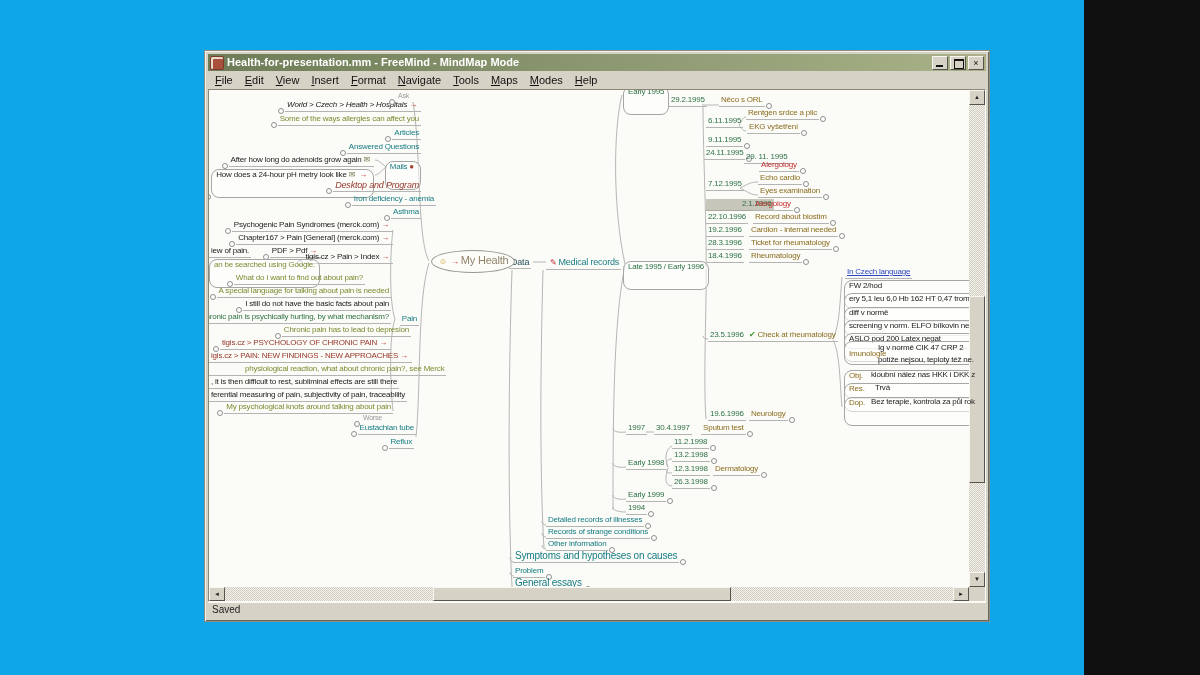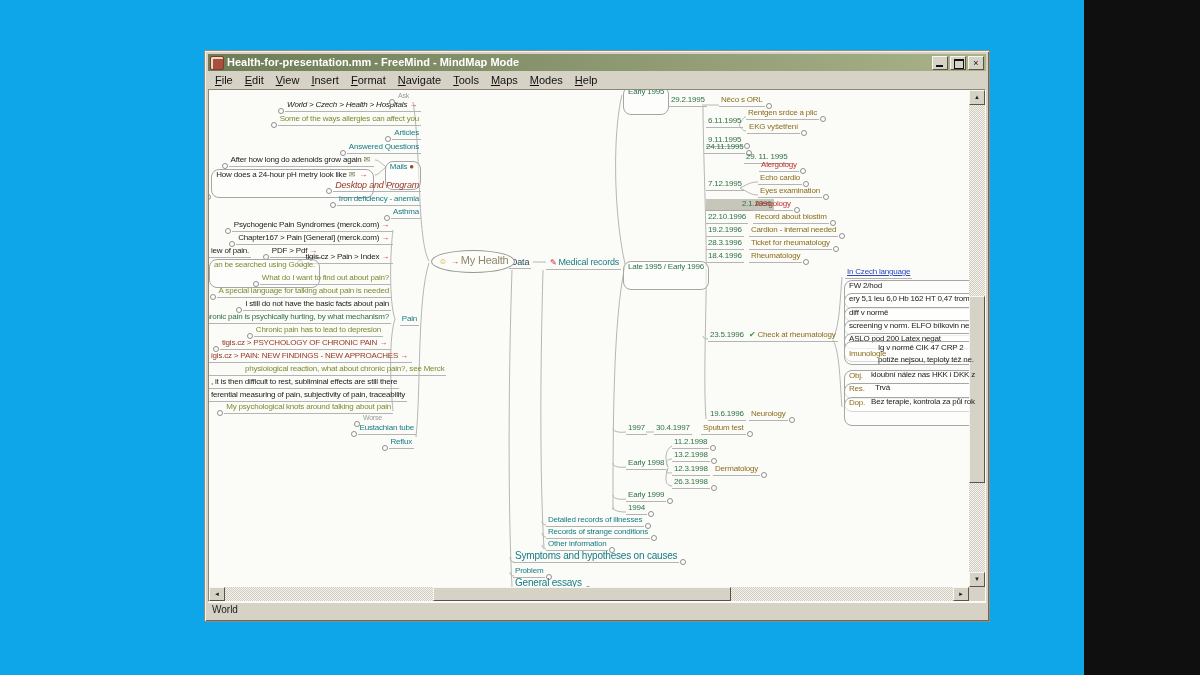--- a/index.html
+++ b/index.html
@@ -116,54 +116,54 @@
           </svg>
           <div class="node s-p c-gy" style="right: 564px; top: 1px; font-size: 7px;"><span>Ask</span><span class="dot dot-l"></span></div>
           <div class="node s-u c-k it" style="right: 554px; top: 10px;"><span>World &gt; Czech &gt; Health &gt; Hospitals</span><span class="nicon" style="color: rgb(204, 32, 32);">→</span><span class="dot dot-l"></span></div>
           <div class="node s-u c-og" style="right: 554px; top: 24px;"><span>Some of the ways allergies can affect you</span><span class="dot dot-l"></span></div>
           <div class="node s-u c-tl" style="right: 554px; top: 38px;"><span>Articles</span><span class="dot dot-l"></span></div>
           <div class="node s-u c-tl" style="right: 554px; top: 52px;"><span>Answered Questions</span><span class="dot dot-l"></span></div>
           <div class="node s-u c-k" style="right: 601px; top: 65px;"><span>After how long do adenoids grow again</span><span class="nicon" style="color: rgb(125, 125, 85);">✉</span><span class="dot dot-l"></span></div>
           <div class="node s-b c-tl" style="right: 554px; top: 71px;"><span>Mails</span><span class="nicon" style="color: rgb(163, 68, 47);">●</span></div>
           <div class="node s-b c-k" style="right: 601px; top: 79px;"><span>How does a 24-hour pH metry look like</span><span class="nicon" style="color: rgb(125, 125, 85);">✉</span><span class="nicon" style="color: rgb(204, 32, 32);">→</span><span class="dot dot-l"></span></div>
           <div class="node s-u c-mr it" style="right: 554px; top: 90px; font-size: 9px;"><span>Desktop and Program</span><span class="dot dot-l"></span></div>
-          <div class="node s-u c-tl" style="right: 554px; top: 104px; margin-left: 44px;"><span>Iron deficiency - anemia</span><span class="dot dot-l"></span></div>
+          <div class="node s-u c-tl" style="right: 539px; top: 104px; margin-left: 44px;"><span>Iron deficiency - anemia</span><span class="dot dot-l"></span></div>
           <div class="node s-u c-tl" style="right: 554px; top: 117px;"><span>Asthma</span><span class="dot dot-l"></span></div>
           <div class="node s-u c-k" style="right: 582px; top: 130px;"><span>Psychogenic Pain Syndromes (merck.com)</span><span class="nicon" style="color: rgb(204, 32, 32);">→</span><span class="dot dot-l"></span></div>
           <div class="node s-u c-k" style="right: 582px; top: 143px;"><span>Chapter167 &gt; Pain [General] (merck.com)</span><span class="nicon" style="color: rgb(204, 32, 32);">→</span><span class="dot dot-l"></span></div>
           <div class="node s-u c-k" style="left: 0px; top: 156px;"><span>iew of pain.</span></div>
           <div class="node s-u c-k" style="right: 654px; top: 156px;"><span>PDF &gt; Pdf</span><span class="nicon" style="color: rgb(204, 32, 32);">→</span><span class="dot dot-l"></span></div>
           <div class="node s-u c-k" style="right: 582px; top: 162px;"><span>tigis.cz &gt; Pain &gt; Index</span><span class="nicon" style="color: rgb(204, 32, 32);">→</span><span class="dot dot-l"></span></div>
           <div class="node s-b c-og" style="left: 0px; top: 169px;"><span>an be searched using Google.</span></div>
-          <div class="node s-u c-og" style="right: 584px; top: 183px;"><span>What do I want to find out about pain?</span><span class="dot dot-l"></span></div>
+          <div class="node s-u c-og" style="right: 610px; top: 183px;"><span>What do I want to find out about pain?</span><span class="dot dot-l"></span></div>
           <div class="node s-u c-og" style="right: 584px; top: 196px;"><span>A special language for talking about pain is needed</span><span class="dot dot-l"></span></div>
           <div class="node s-u c-k" style="right: 584px; top: 209px;"><span>I still do not have the basic facts about pain</span><span class="dot dot-l"></span></div>
           <div class="node s-u c-gn" style="right: 584px; top: 222px;"><span>Chronic pain is psychically hurting, by what mechanism?</span></div>
           <div class="node s-u c-tl" style="right: 556px; top: 224px;"><span>Pain</span></div>
-          <div class="node s-u c-og" style="right: 592px; top: 235px;"><span>Chronic pain has to lead to depresion</span><span class="dot dot-l"></span></div>
+          <div class="node s-u c-og" style="right: 564px; top: 235px;"><span>Chronic pain has to lead to depresion</span><span class="dot dot-l"></span></div>
           <div class="node s-u c-mr" style="right: 584px; top: 248px;"><span>tigis.cz &gt; PSYCHOLOGY OF CHRONIC PAIN</span><span class="nicon" style="color: rgb(204, 32, 32);">→</span><span class="dot dot-l"></span></div>
           <div class="node s-u c-mr" style="left: 0px; top: 261px;"><span>igis.cz &gt; PAIN: NEW FINDINGS - NEW APPROACHES</span><span class="nicon" style="color: rgb(204, 32, 32);">→</span></div>
           <div class="node s-u c-og" style="left: 0px; top: 274px; padding-left: 36px;"><span>physiological reaction, what about chronic pain?, see Merck</span></div>
           <div class="node s-u c-k" style="left: 0px; top: 287px;"><span>, it is then difficult to rest, subliminal effects are still there</span></div>
           <div class="node s-u c-k" style="left: 0px; top: 300px;"><span>ferential measuring of pain, subjectivity of pain, traceability</span></div>
           <div class="node s-u c-og" style="right: 582px; top: 312px;"><span>My psychological knots around talking about pain</span><span class="dot dot-l"></span></div>
           <div class="node s-p c-gy" style="right: 591px; top: 323px; font-size: 7px;"><span>Worse</span><span class="dot dot-l"></span></div>
           <div class="node s-u c-tl" style="right: 559px; top: 333px;"><span>Eustachian tube</span><span class="dot dot-l"></span></div>
           <div class="node s-u c-tl" style="right: 561px; top: 347px;"><span>Reflux</span><span class="dot dot-l"></span></div>
           <div class="node s-root c-rt" style="left: 222px; top: 160px; font-size: 11px;"><span class="nicon" style="color: rgb(199, 159, 30);">☺</span><span class="nicon" style="color: rgb(204, 32, 32);">→</span><span>My Health</span></div>
           <div class="node s-u c-dt" style="left: 300px; top: 167px; font-size: 9px;"><span>Data</span></div>
           <div class="node s-u c-tl" style="left: 337px; top: 167px; font-size: 9px;"><span class="nicon" style="color: rgb(192, 48, 48);">✎</span><span>Medical records</span></div>
           <div class="node s-b c-gn" style="left: 414px; top: -4px;"><span>Early 1995</span></div>
           <div class="node s-u c-gn" style="left: 460px; top: 5px;"><span>29.2.1995</span></div>
           <div class="node s-u c-ol" style="left: 510px; top: 5px;"><span>Něco s ORL</span><span class="dot dot-r"></span></div>
           <div class="node s-u c-ol" style="left: 537px; top: 18px;"><span>Rentgen srdce a plic</span><span class="dot dot-r"></span></div>
           <div class="node s-u c-gn" style="left: 497px; top: 26px;"><span>6.11.1995</span></div>
           <div class="node s-u c-ol" style="left: 538px; top: 32px;"><span>EKG vyšetření</span><span class="dot dot-r"></span></div>
           <div class="node s-u c-gn" style="left: 497px; top: 45px;"><span>9.11.1995</span><span class="dot dot-r"></span></div>
-          <div class="node s-u c-gn" style="left: 495px; top: 52px;"><span>24.11.1995</span><span class="dot dot-r"></span></div>
+          <div class="node s-u c-gn" style="left: 495px; top: 58px;"><span>24.11.1995</span><span class="dot dot-r"></span></div>
           <div class="node s-u c-gn" style="left: 495px; top: 62px; margin-left: 40px;"><span>29. 11. 1995</span></div>
           <div class="node s-u c-rd" style="left: 550px; top: 70px;"><span>Alergology</span><span class="dot dot-r"></span></div>
           <div class="node s-u c-ol" style="left: 549px; top: 83px;"><span>Echo cardio</span><span class="dot dot-r"></span></div>
           <div class="node s-u c-gn" style="left: 497px; top: 89px;"><span>7.12.1995</span></div>
           <div class="node s-u c-ol" style="left: 549px; top: 96px;"><span>Eyes examination</span><span class="dot dot-r"></span></div>
           <div class="node s-sel c-gn" style="left: 497px; top: 109px;"><span>2.1.1996</span></div>
           <div class="node s-u c-rd" style="left: 544px; top: 109px;"><span>Alergology</span><span class="dot dot-r"></span></div>
           <div class="node s-u c-gn" style="left: 497px; top: 122px;"><span>22.10.1996</span></div>
           <div class="node s-u c-ol" style="left: 544px; top: 122px;"><span>Record about biostim</span><span class="dot dot-r"></span></div>
           <div class="node s-u c-gn" style="left: 497px; top: 135px;"><span>19.2.1996</span></div>
@@ -216,16 +216,16 @@
         <div class="sbtn down">▼</div>
       </div>
       <div class="hscroll">
         <div class="sbtn lf">◄</div>
         <div class="hthumb"></div>
         <div class="sbtn rt">►</div>
       </div>
       <div class="corner"></div>
     </div>
     <div class="statusbar">
-      <span>World</span>
+      <span>Saved</span>
     </div>
   </div>
 </div>
 
 </body></html>

